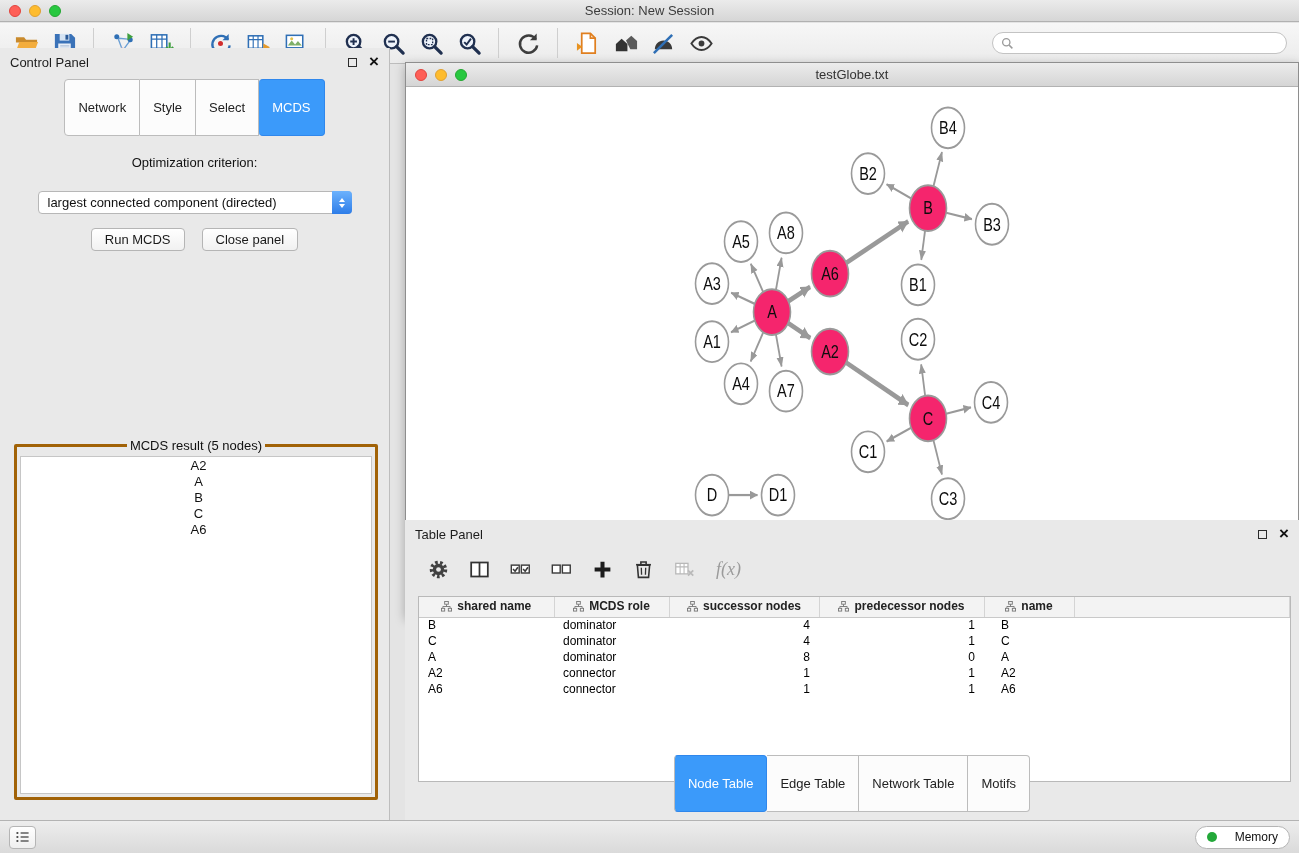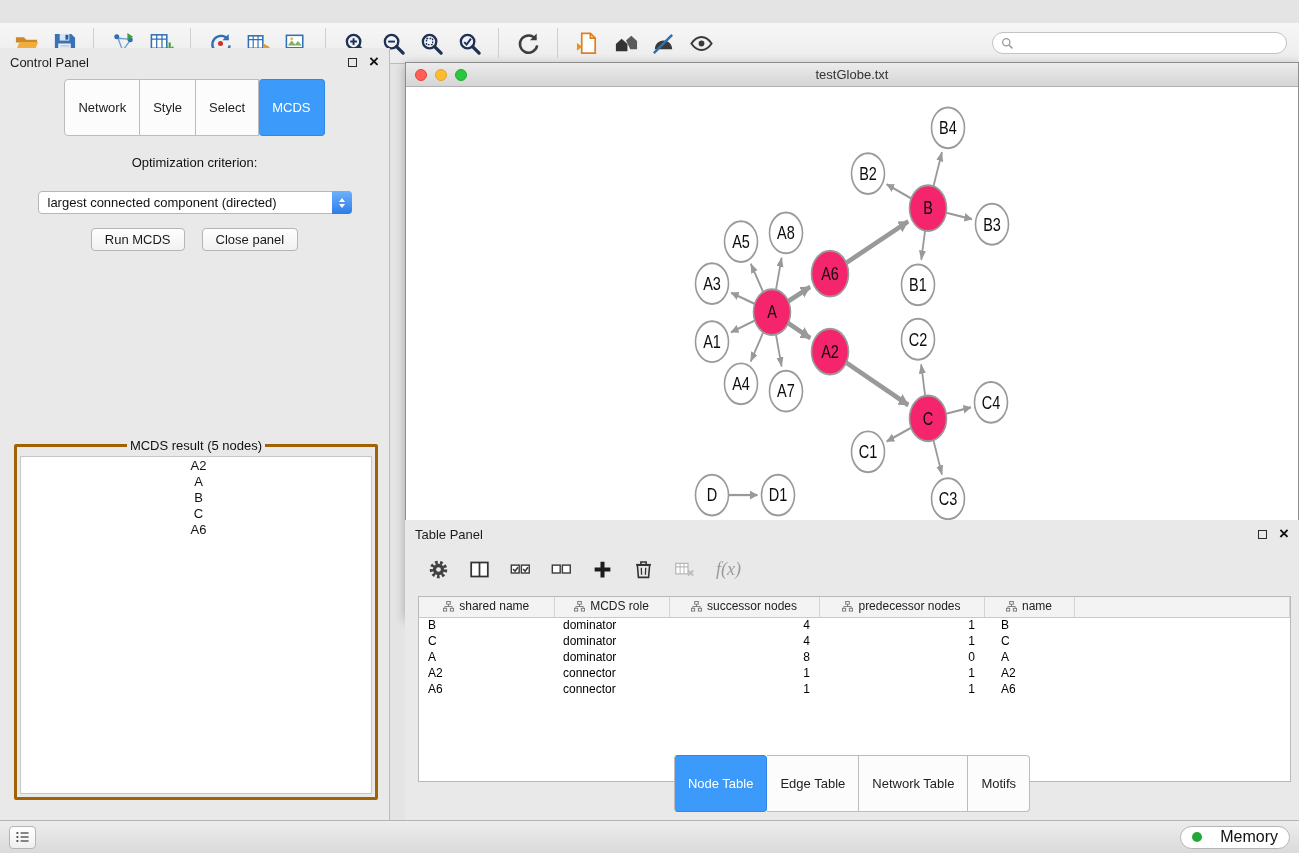--- a/index.html
+++ b/index.html
@@ -81,42 +81,50 @@
   
   .table-panel { position:absolute; left:405px; top:520px; right:0; height:300px; background:#e9e9e9; }
   .tp-toolbar { display:flex; align-items:center; gap:15px; padding:8px 14px 4px 20px; }
   .tpi { width:26px; height:26px; display:flex; align-items:center; justify-content:center; }
   .tpi svg { width:21px; height:21px; }
   .fx-label { font-family:"Liberation Serif",serif; font-style:italic; font-size:18px; color:#9b9b9b; margin-left:4px; }
   .table-area { position:absolute; left:13px; right:8px; top:76px; height:186px; background:#fff;
     border:1px solid #b9b9b9; overflow:hidden; }
   .table-area table { border-collapse:collapse; table-layout:fixed; width:100%; }
   .table-area th { background:#f3f3f3; border-right:1px solid #d4d4d4; border-bottom:1px solid #c9c9c9;
-    font-size:12px; font-weight:normal; height:20px; text-align:center; color:#222; }
+    font-size:12px; font-weight:bold; height:20px; text-align:center; color:#222; }
   .table-area th .hdr { display:inline-flex; align-items:center; gap:5px; }
   .table-area td { font-size:12px; height:16px; padding:0 0 0 9px; white-space:nowrap; overflow:hidden; color:#000; }
   .table-area td.num { text-align:right; padding-right:9px; }
   .table-area td.name-col { padding-left:17px; }
   .tp-tabs { position:absolute; left:0; right:0; bottom:8px; display:flex; justify-content:center; }
 
   
   .status-bar { position:absolute; left:0; right:0; bottom:0; height:33px;
     background:linear-gradient(#ededed,#dadada); border-top:1px solid #b3b3b3;
     display:flex; align-items:center; padding:0 9px; }
   .list-btn { width:27px; height:23px; border:1px solid #b5b5b5; border-radius:4px;
     background:linear-gradient(#ffffff,#efefef); display:flex; align-items:center; justify-content:center; }
   .memory-btn { margin-left:auto; height:23px; border:1px solid #b5b5b5; border-radius:12px;
-    background:#fff; display:flex; align-items:center; gap:18px; padding:0 11px; font-size:16px; color:#111; }
+    background:#fff; display:flex; align-items:center; gap:18px; padding:0 11px; font-size:12px; color:#111; }
   .green-dot { width:10px; height:10px; border-radius:50%; background:#23a839; }
 </style>
 </head>
 <body>
 
 <div class="app">
 
+  <div class="mac-titlebar">
+    <div class="lights">
+      <span class="light light-red"></span>
+      <span class="light light-yellow"></span>
+      <span class="light light-green"></span>
+    </div>
+    <div class="mac-title">Session: New Session</div>
+  </div>
 
   <div class="toolbar">
     <div class="ti">
       <svg viewBox="0 0 26 26">
           <path d="M2 6.5h8.5l2 2.5H24v3H2z" fill="#c98a2c"></path>
           <path d="M2 21l3.5-9.5H25L21.5 21z" fill="#f3ad3d"></path>
         </svg>
     </div>
     <div class="ti">
       <svg viewBox="0 0 26 26">

